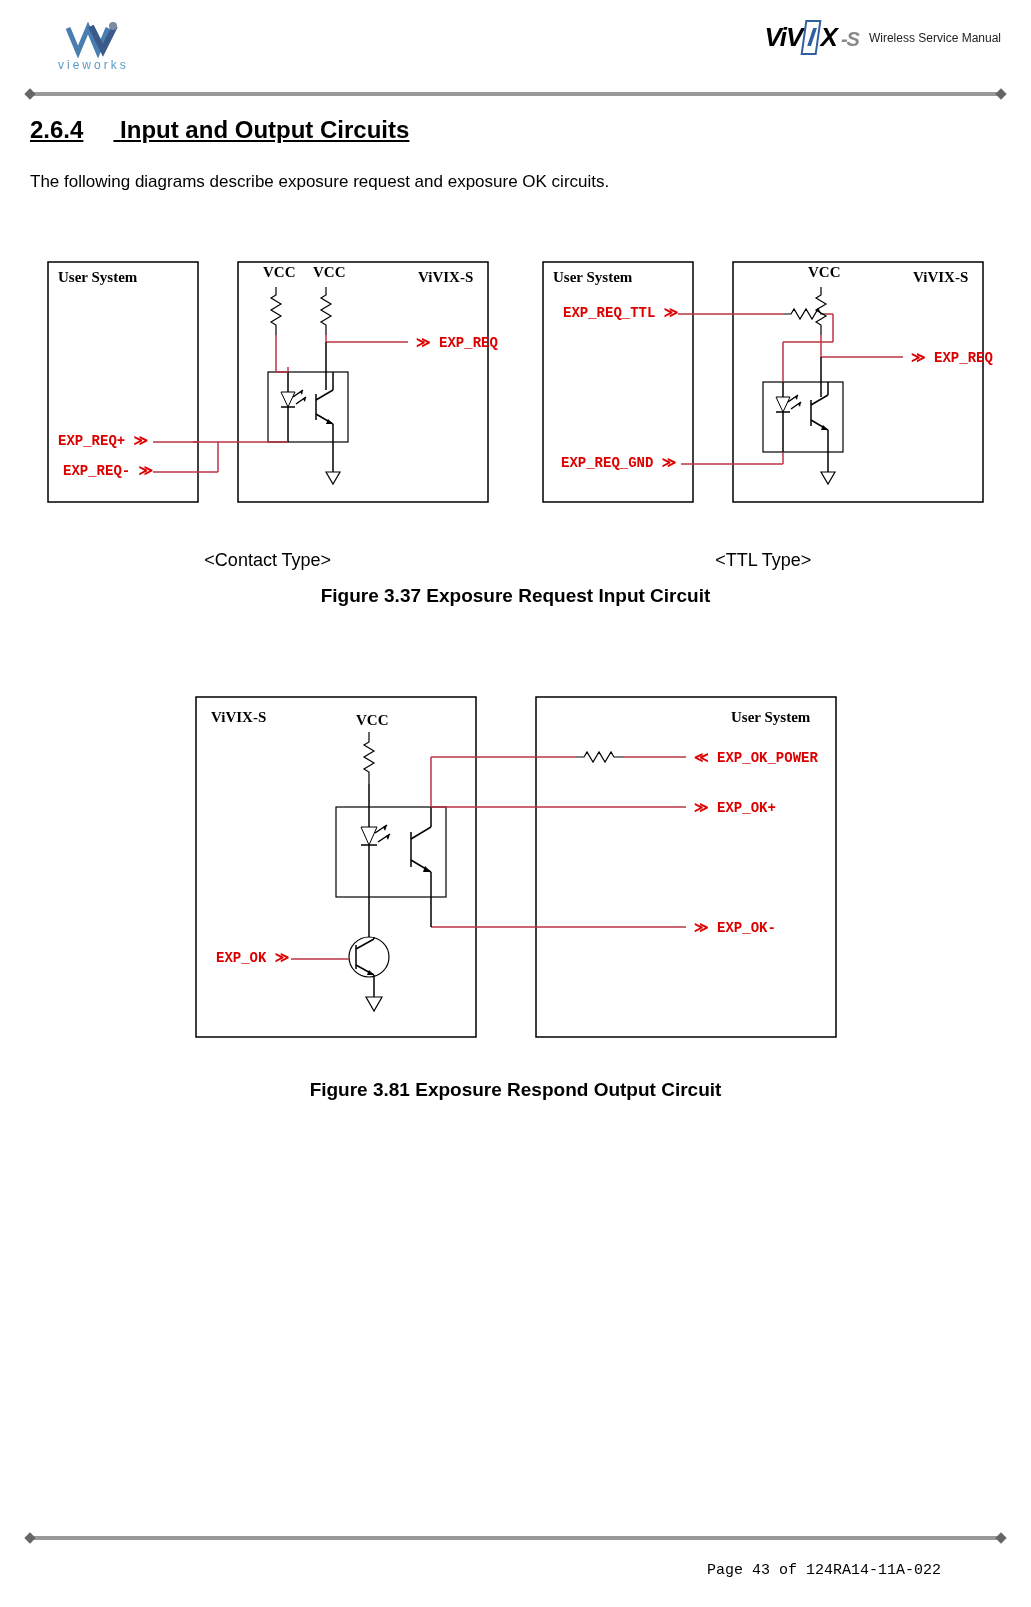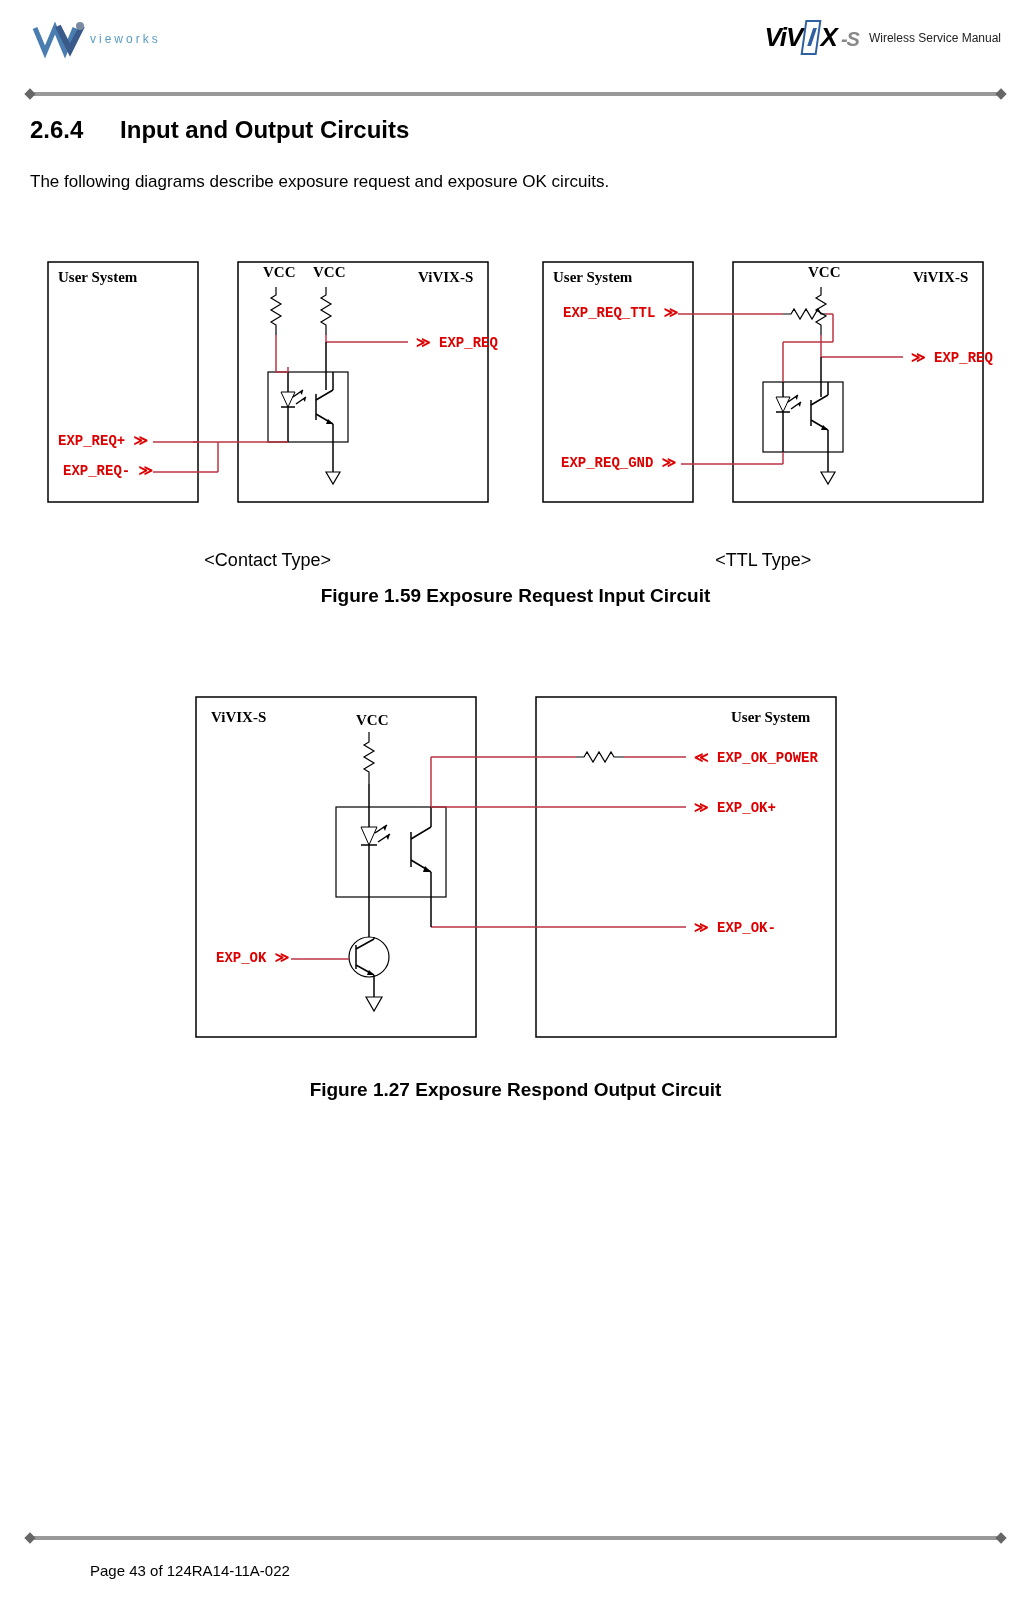--- a/index.html
+++ b/index.html
@@ -12,22 +12,23 @@
       padding: 20px 30px;
     }
     .header {
       display: flex;
       justify-content: space-between;
       align-items: flex-start;
       height: 70px;
     }
     .logo-left {
       display: flex;
-      flex-direction: row;
+      flex-direction: column;
       align-items: center;
+      margin-left: 28px;
     }
     .logo-w {
       width: 60px;
       height: 40px;
       position: relative;
     }
     .logo-w svg { width: 100%; height: 100%; }
     .logo-text {
       font-size: 12px;
       color: #5a9bc4;
@@ -75,20 +76,21 @@
       background: #666;
       transform: rotate(45deg);
       top: -2px;
     }
     .hr-top::before { left: -4px; }
     .hr-top::after { right: -4px; }
     .section-heading {
       margin-top: 20px;
       font-size: 24px;
       font-weight: bold;
+      text-decoration: underline;
     }
     .section-num { margin-right: 30px; }
     .intro { margin-top: 28px; font-size: 17px; }
     .figures-row {
       display: flex;
       justify-content: space-between;
       margin-top: 50px;
       gap: 20px;
     }
     .circuit-box {
@@ -142,24 +144,25 @@
       position: absolute;
       width: 8px; height: 8px;
       background: #666;
       transform: rotate(45deg);
       top: -2px;
     }
     .hr-bottom::before { left: -4px; }
     .hr-bottom::after { right: -4px; }
     .footer-row {
       display: flex;
-      justify-content: flex-start;
+      justify-content: flex-end;
       margin-top: 22px;
       font-size: 15px;
       padding: 0 60px;
+      font-family: Liberation Mono, monospace;
     }
     .signal-red { fill: #d00; font-family: 'Courier New', monospace; font-size: 14px; font-weight: bold; }
     .label-black { fill: #000; font-family: 'Comic Sans MS', cursive; font-size: 15px; font-weight: bold; }
     .wire { stroke: #b34; stroke-width: 1.5; fill: none; }
     .wire-blk { stroke: #000; stroke-width: 1.5; fill: none; }
     .comp { stroke: #000; stroke-width: 1.2; fill: none; }
     .box { stroke: #000; stroke-width: 1.5; fill: none; }
   </style>
 </head>
 <body>
@@ -291,21 +294,21 @@
       <line class="wire" x1="300" y1="100" x2="250" y2="100"></line>
       <line class="wire" x1="250" y1="100" x2="250" y2="140"></line>
 
       <text class="signal-red" x="28" y="225"><tspan>EXP_REQ_GND</tspan> ≫</text>
       <line class="wire" x1="148" y1="222" x2="250" y2="222"></line>
       <line class="wire" x1="250" y1="210" x2="250" y2="222"></line>
     </svg>
     <div class="caption-type">&lt;TTL Type&gt;</div>
   </div>
 </div>
-<div class="figure-title">Figure 1.59   Exposure Request Input Circuit</div>
+<div class="figure-title">Figure 3.37   Exposure Request Input Circuit</div>
 
 <div class="fig15-wrap">
   <svg class="circuit-svg-2" viewBox="0 0 680 380">
     <rect class="box" x="20" y="20" width="280" height="340"></rect>
     <rect class="box" x="360" y="20" width="300" height="340"></rect>
     <text class="label-black" x="35" y="45">ViVIX-S</text>
     <text class="label-black" x="555" y="45">User System</text>
     <text class="label-black" x="180" y="48">VCC</text>
 
     <path class="comp" d="M193 55 l0 10 l-5 3 l10 6 l-10 6 l10 6 l-10 6 l5 3 l0 12"></path>
@@ -349,21 +352,21 @@
     <line class="wire-blk" x1="193" y1="220" x2="193" y2="260"></line>
     <line class="wire-blk" x1="198" y1="262" x2="198" y2="260"></line>
 
     <text class="signal-red" x="40" y="285"><tspan>EXP_OK</tspan> ≫</text>
     <line class="wire" x1="115" y1="282" x2="173" y2="282"></line>
 
     <line class="wire-blk" x1="198" y1="298" x2="198" y2="320"></line>
     <polygon class="comp" points="190,320 206,320 198,334"></polygon>
   </svg>
 </div>
-<div class="fig15-title">Figure 1.27   Exposure Respond Output Circuit</div>
+<div class="fig15-title">Figure 3.81   Exposure Respond Output Circuit</div>
 
 <div class="footer">
   <div class="hr-bottom"></div>
   <div class="footer-row">
     <span></span>
     <span>Page 43 of 124</span>
     <span>RA14-11A-022</span>
   </div>
 </div>
 

